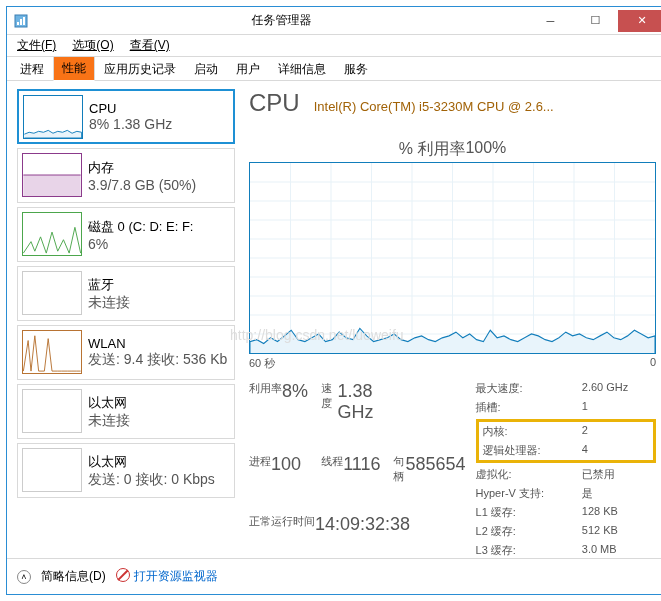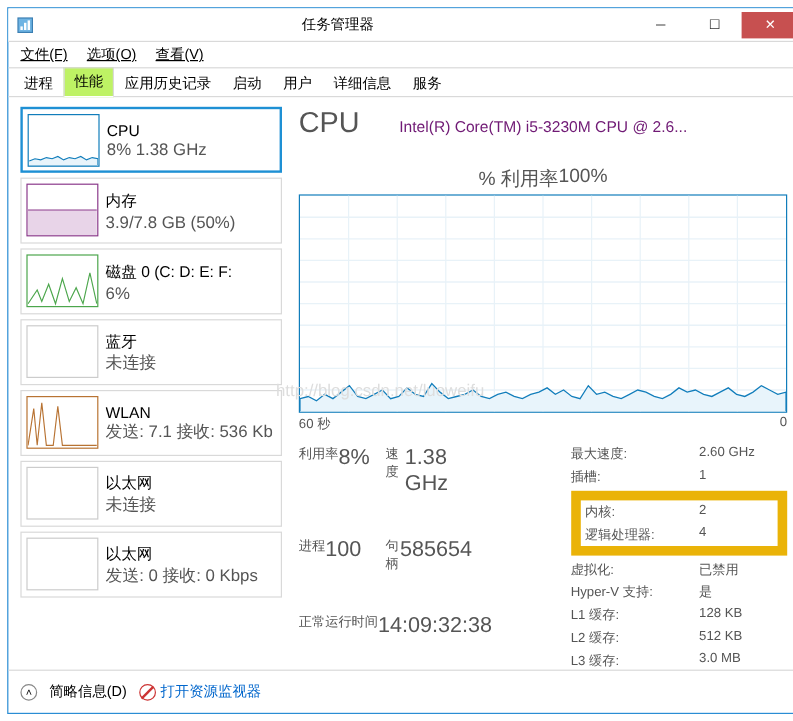--- a/index.html
+++ b/index.html
@@ -8,48 +8,48 @@
   .titlebar { height: 28px; background: #fff; display: flex; align-items: center; border-bottom: 1px solid #d9d9d9; }
   .title-icon { width: 28px; display:flex; justify-content:center; }
   .title-text { flex: 1; text-align: center; font-size: 12px; color: #000; }
   .winbtns { display: flex; }
   .winbtn { width: 45px; height: 22px; display: flex; align-items: center; justify-content: center; font-size: 11px; color:#333; }
   .winbtn.close { background: #c75050; color: #fff; width: 48px; }
   .menubar { height: 22px; display: flex; align-items: center; padding: 0 6px; font-size: 12px; border-bottom: 1px solid #d9d9d9; gap: 8px; }
   .menu-item { padding: 2px 4px; text-decoration: underline; }
   .tabs { height: 24px; display: flex; align-items: flex-end; padding: 0 4px; border-bottom: 1px solid #d9d9d9; font-size: 12px; }
   .tab { padding: 3px 8px; border: 1px solid transparent; border-bottom: none; position: relative; top: 1px; }
-  .tab.active { border-color: #d9d9d9; background: #bef264; border-bottom: 1px solid #fff; }
+  .tab.active { border-color: #d9d9d9; background: #f97316; border-bottom: 1px solid #fff; }
   .content { flex: 1; display: flex; padding: 8px 10px 0 10px; overflow: hidden; }
   .sidebar { width: 218px; display: flex; flex-direction: column; gap: 4px; }
   .sidecard { border: 1px solid #d9d9d9; height: 55px; display: flex; padding: 4px; gap: 6px; cursor: pointer; }
   .sidecard.active { border: 2px solid #1e90d4; }
   .sidegraph { width: 60px; height: 44px; border: 1px solid #ccc; position: relative; overflow: hidden; background:#fff; }
   .sidegraph svg { width: 100%; height: 100%; }
   .sidetext { display: flex; flex-direction: column; justify-content: center; font-size: 12px; overflow:hidden; }
   .sidetitle { font-size: 13px; color: #000; white-space: nowrap; }
   .sidesub { font-size: 14px; color: #555; white-space: nowrap; }
   .main { flex: 1; padding-left: 14px; display: flex; flex-direction: column; }
   .mainhead { display: flex; align-items: baseline; gap: 14px; }
   .mainhead h1 { font-size: 24px; font-weight: normal; margin: 0; color: #555; }
-  .cpuname { font-size: 13px; color: #701a75; white-space: nowrap; overflow: hidden; margin-left: 19px; }
+  .cpuname { font-size: 13px; color: #a16207; white-space: nowrap; overflow: hidden; }
   .chartlabels { display: flex; justify-content: center; font-size: 16px; color: #555; margin-top: 22px; }
   .bigchart { border: 1px solid #117dbb; height: 197px; margin-top: 2px; position: relative; background:#fff; }
   .bigchart svg { width: 100%; height: 100%; }
   .gridline { stroke: #e8f2f8; stroke-width:1; }
   .cpuline { stroke: #117dbb; stroke-width:1; fill:#e8f4fb; }
   .chartbottom { display:flex; justify-content:space-between; font-size:11px; color:#555; margin-top:2px; }
   .stats { display: flex; margin-top: 10px; gap: 0; }
   .statsleft { flex: 1.2; display: grid; grid-template-columns: 1fr 1fr 1fr; row-gap: 8px; }
   .statblock { display: flex; flex-direction: row; }
   .statlabel { font-size: 11px; color: #555; }
   .statvalue { font-size: 18px; color: #555; }
   .uptime-block { grid-column: 1 / 4; }
   .statsright { flex: 1; font-size: 11px; color: #555; display: grid; grid-template-columns: auto auto; column-gap: 10px; row-gap: 4px; align-content: start; padding-left: 10px; }
-  .highlight-box { border: 8px solid #eab308; padding: 2px 4px; grid-column: 1 / 3; display:grid; grid-template-columns: subgrid; row-gap:4px; }
+  .highlight-box { border: 3px solid #eab308; padding: 2px 4px; grid-column: 1 / 3; display:grid; grid-template-columns: subgrid; row-gap:4px; }
   .statusbar { height: 36px; border-top: 1px solid #d9d9d9; display: flex; align-items: center; padding: 0 10px; font-size: 12px; gap: 10px; }
   .expand-icon { width:14px; height:14px; border:1px solid #888; border-radius:50%; display:inline-flex; align-items:center; justify-content:center; font-size:9px; }
   .link { color: #0066cc; }
   .no-icon-circle { width:14px; height:14px; border:1.5px solid #cc3333; border-radius:50%; display:inline-flex; align-items:center; justify-content:center; position:relative; }
   .no-icon-circle::after { content:""; width:1.5px; height:14px; background:#cc3333; transform:rotate(45deg); position:absolute; }
   .watermark { position:absolute; color:#ddd; font-size:14px; pointer-events:none; }
 </style>
 </head>
 <body>
 
@@ -133,21 +133,21 @@
         </div>
       </div>
       <div class="sidecard">
         <div class="sidegraph" style="border-color:#b87333">
           <svg viewBox="0 0 60 44">
               <polyline points="0,42 5,10 8,42 12,5 16,42 22,42 26,8 30,42 36,42 40,42 46,42 50,42 56,42 60,42" stroke="#b87333" fill="none"></polyline>
             </svg>
         </div>
         <div class="sidetext">
           <div class="sidetitle">WLAN</div>
-          <div class="sidesub">发送: 7.1 接收: 536 Kb</div>
+          <div class="sidesub">发送: 9.4 接收: 536 Kb</div>
         </div>
       </div>
       <div class="sidecard">
         <div class="sidegraph"></div>
         <div class="sidetext">
           <div class="sidetitle">以太网</div>
           <div class="sidesub">未连接</div>
         </div>
       </div>
       <div class="sidecard">
@@ -206,20 +206,24 @@
           <div class="statblock">
             <span class="statlabel">速度</span>
             <span class="statvalue">1.38 GHz</span>
           </div>
           <div></div>
           <div class="statblock">
             <span class="statlabel">进程</span>
             <span class="statvalue">100</span>
           </div>
           <div class="statblock">
+            <span class="statlabel">线程</span>
+            <span class="statvalue">1116</span>
+          </div>
+          <div class="statblock">
             <span class="statlabel">句柄</span>
             <span class="statvalue">585654</span>
           </div>
           <div class="statblock uptime-block">
             <span class="statlabel">正常运行时间</span>
             <span class="statvalue">14:09:32:38</span>
           </div>
         </div>
         <div class="statsright">
           <span>最大速度:</span>
@@ -244,19 +248,19 @@
           <span>3.0 MB</span>
         </div>
       </div>
     </div>
 
   </div>
 
   <div class="statusbar">
     <span class="expand-icon">˄</span>
     <span>简略信息(D)</span>
-    <span style="display:flex; align-items:center; gap:4px">
+    <span style="display:flex; align-items:flex-start; gap:4px">
       <span class="no-icon-circle"></span>
       <span class="link">打开资源监视器</span>
     </span>
   </div>
 
 </div>
 
 </body></html>

